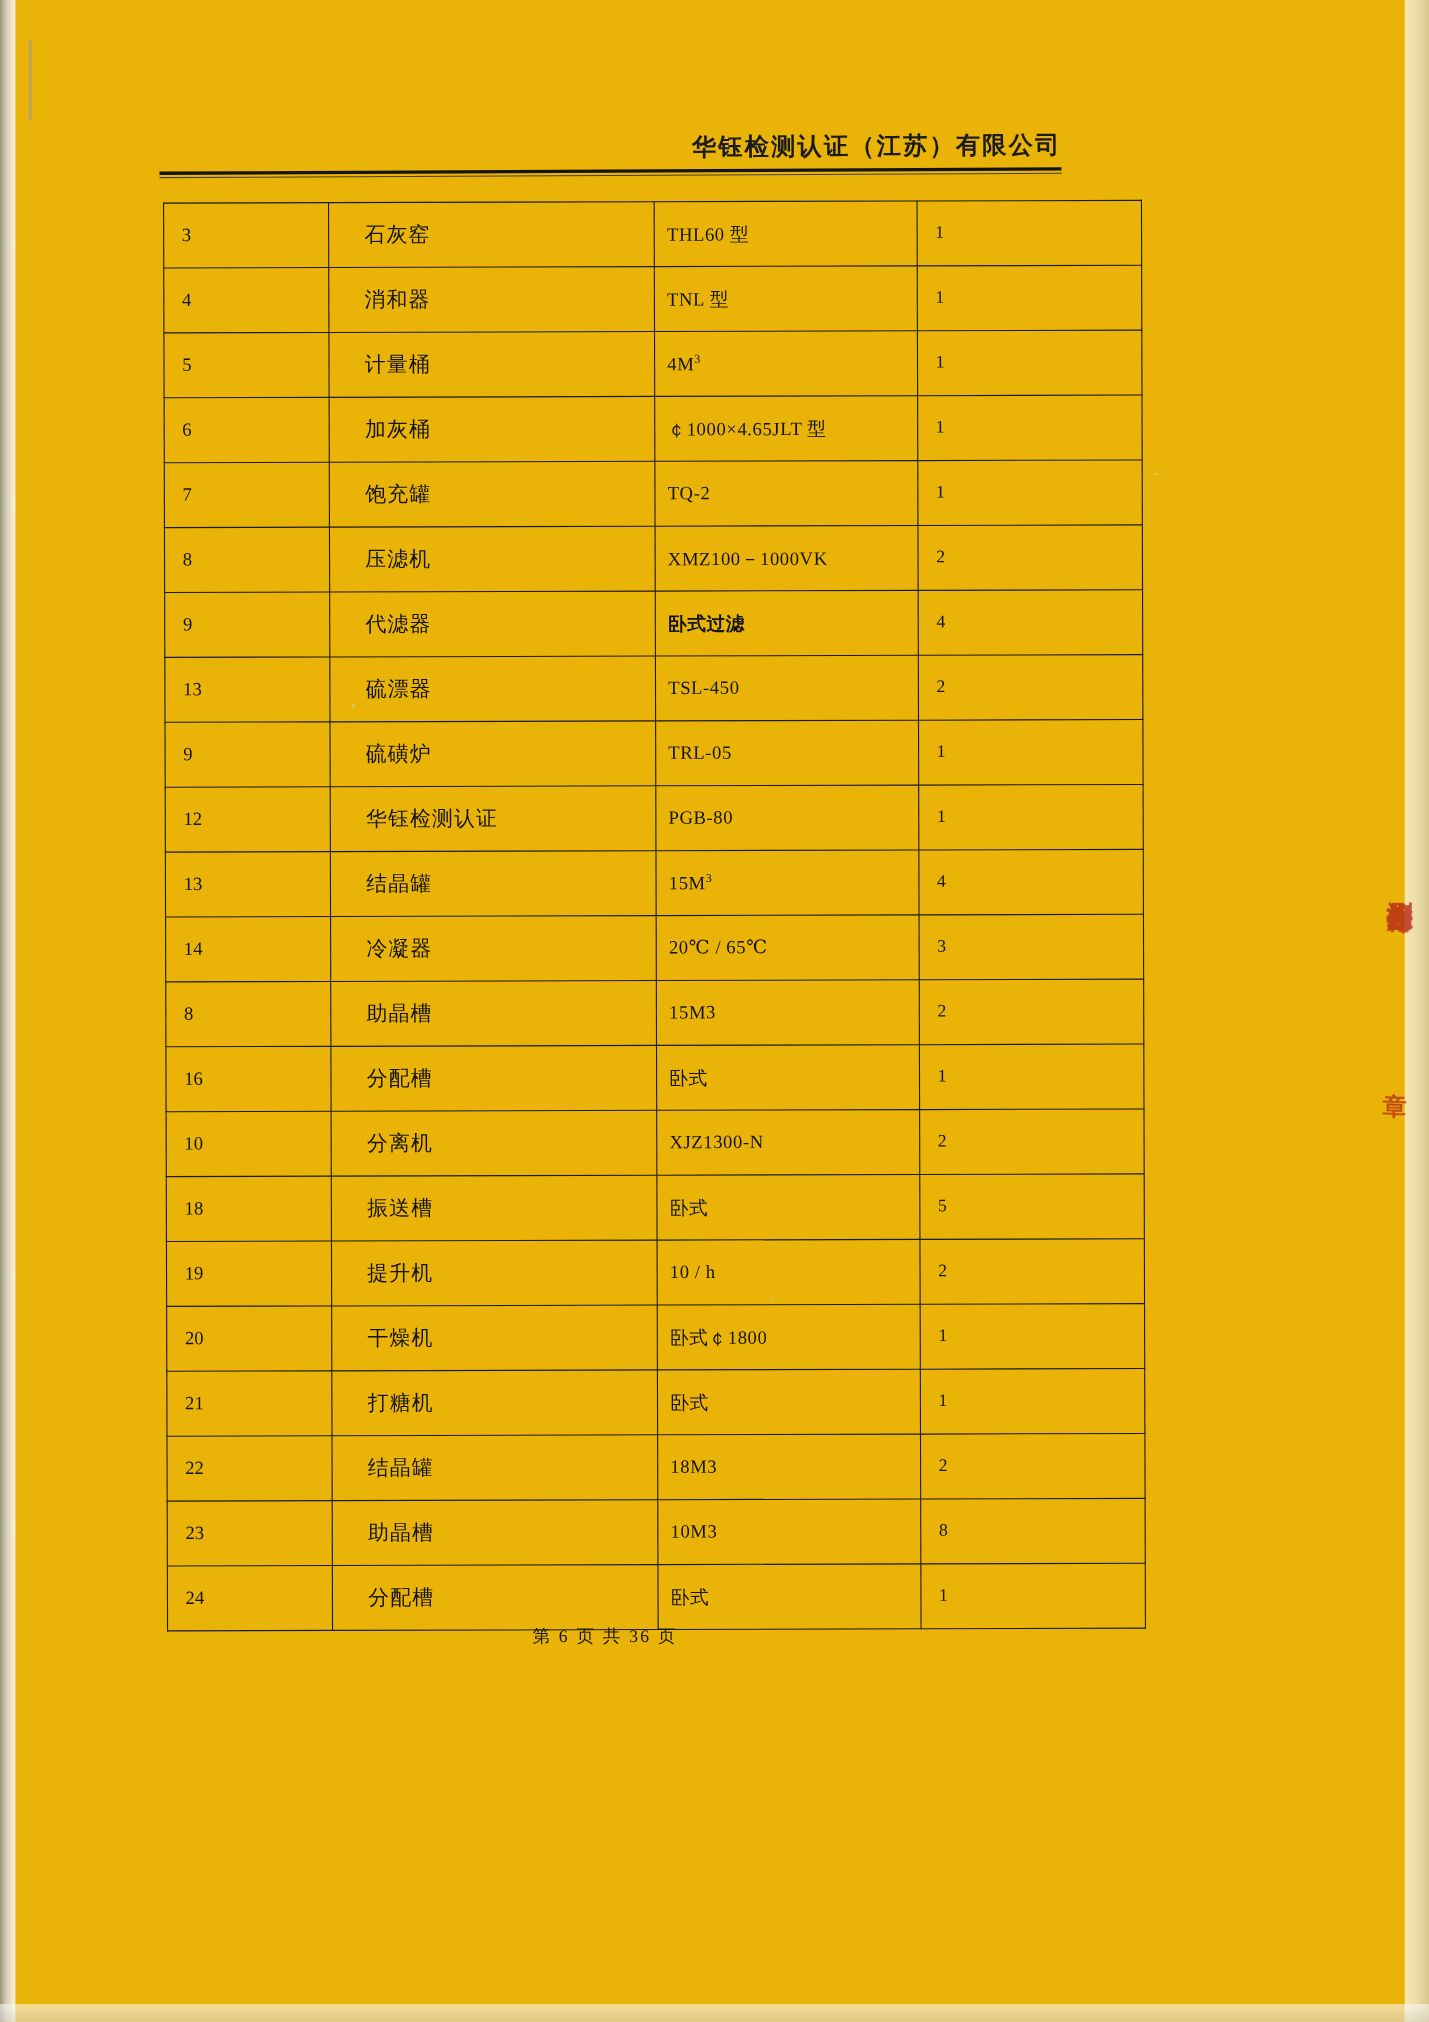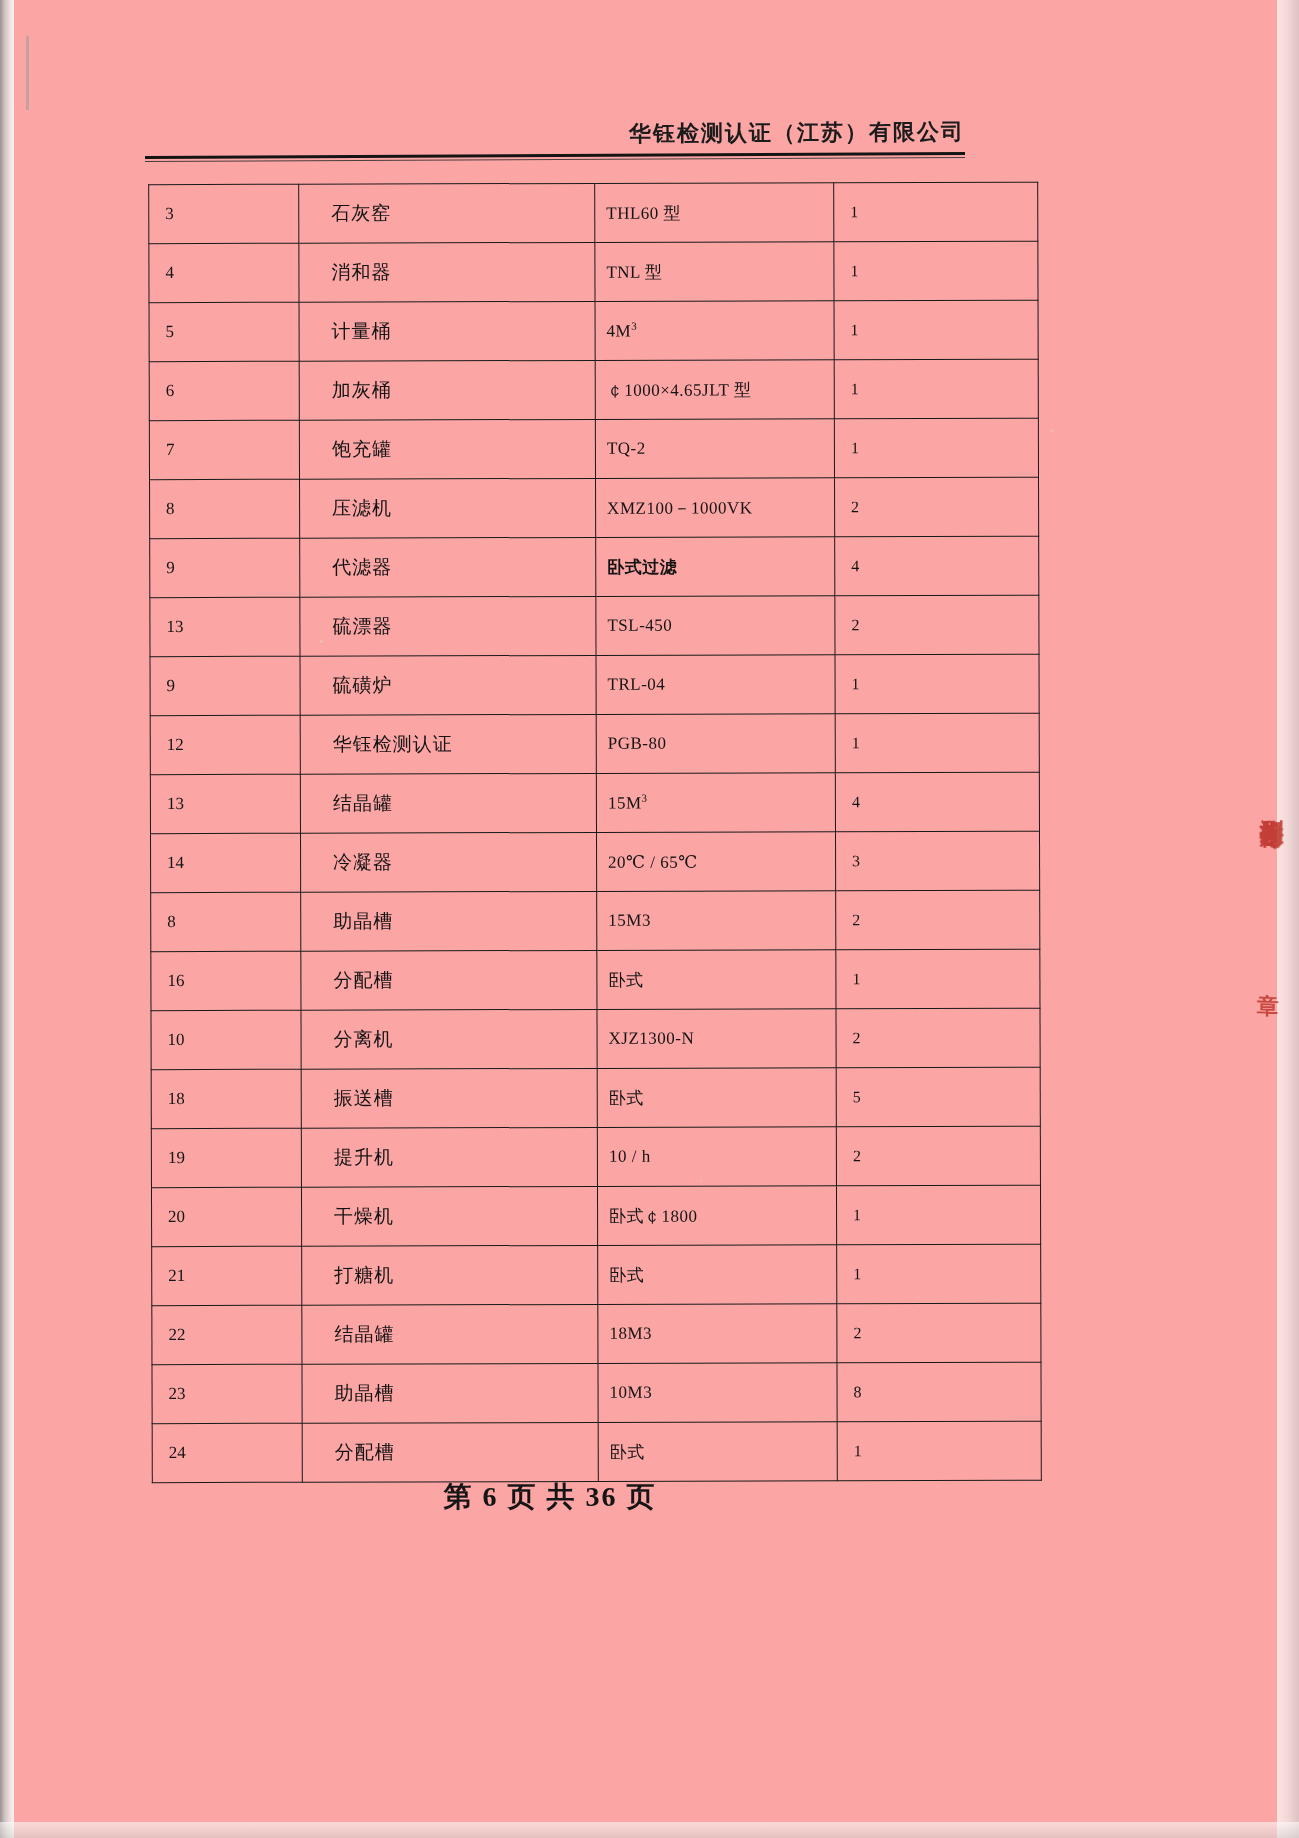--- a/index.html
+++ b/index.html
@@ -5,21 +5,21 @@
   html,body{margin:0;padding:0;}
   body{
     width:1299px;height:1838px;
     background:#ffffff;
     font-family:"Liberation Serif","DejaVu Serif",serif;
     position:relative;overflow:hidden;
   }
   
   #page{
     position:absolute;inset:0;
-    background:#fca5a5;
+    background:#eab308;
   }
   
   .scan-left-edge{
     position:absolute;left:0;top:0;width:14px;height:1838px;
     background:linear-gradient(to right,#8d8d8d 0%,#c9c9c9 35%,#f2f2f0 80%,#fdfdfb 100%);
     opacity:.85;
   }
   .scan-left-bar{
     position:absolute;left:26px;top:36px;width:3px;height:74px;
     background:#9a9a9a;opacity:.55;border-radius:1px;
@@ -77,21 +77,21 @@
   td.c-name{width:262px;padding-left:32px;font-size:19px;letter-spacing:1px;margin-top:36px;}
   td.c-model{width:226px;padding-left:11px;font-size:17px;letter-spacing:.5px;}
   td.c-qty{width:186px;padding-left:16px;font-size:16px;}
   td.bold-cell{font-weight:bold;}
   .sup{font-size:11px;vertical-align:super;}
 
   
   .footer{
     position:absolute;left:0;top:1478px;width:1100px;
     text-align:center;
-    font-size:28px;font-weight:bold;color:#151515;
+    font-size:16px;font-weight:normal;color:#151515;
     letter-spacing:2px;
     font-family:"Liberation Serif","DejaVu Serif",serif;
   }
 
   
   .stamp{
     position:absolute;right:14px;top:800px;
     width:36px;height:230px;
     color:#b42318;
     font-size:24px;font-weight:bold;
@@ -185,21 +185,21 @@
           </tr>
           <tr>
             <td class="c-no">13</td>
             <td class="c-name">硫漂器</td>
             <td class="c-model">TSL-450</td>
             <td class="c-qty">2</td>
           </tr>
           <tr>
             <td class="c-no">9</td>
             <td class="c-name">硫磺炉</td>
-            <td class="c-model">TRL-04</td>
+            <td class="c-model">TRL-05</td>
             <td class="c-qty">1</td>
           </tr>
           <tr>
             <td class="c-no">12</td>
             <td class="c-name">华钰检测认证</td>
             <td class="c-model">PGB-80</td>
             <td class="c-qty">1</td>
           </tr>
           <tr>
             <td class="c-no">13</td>

